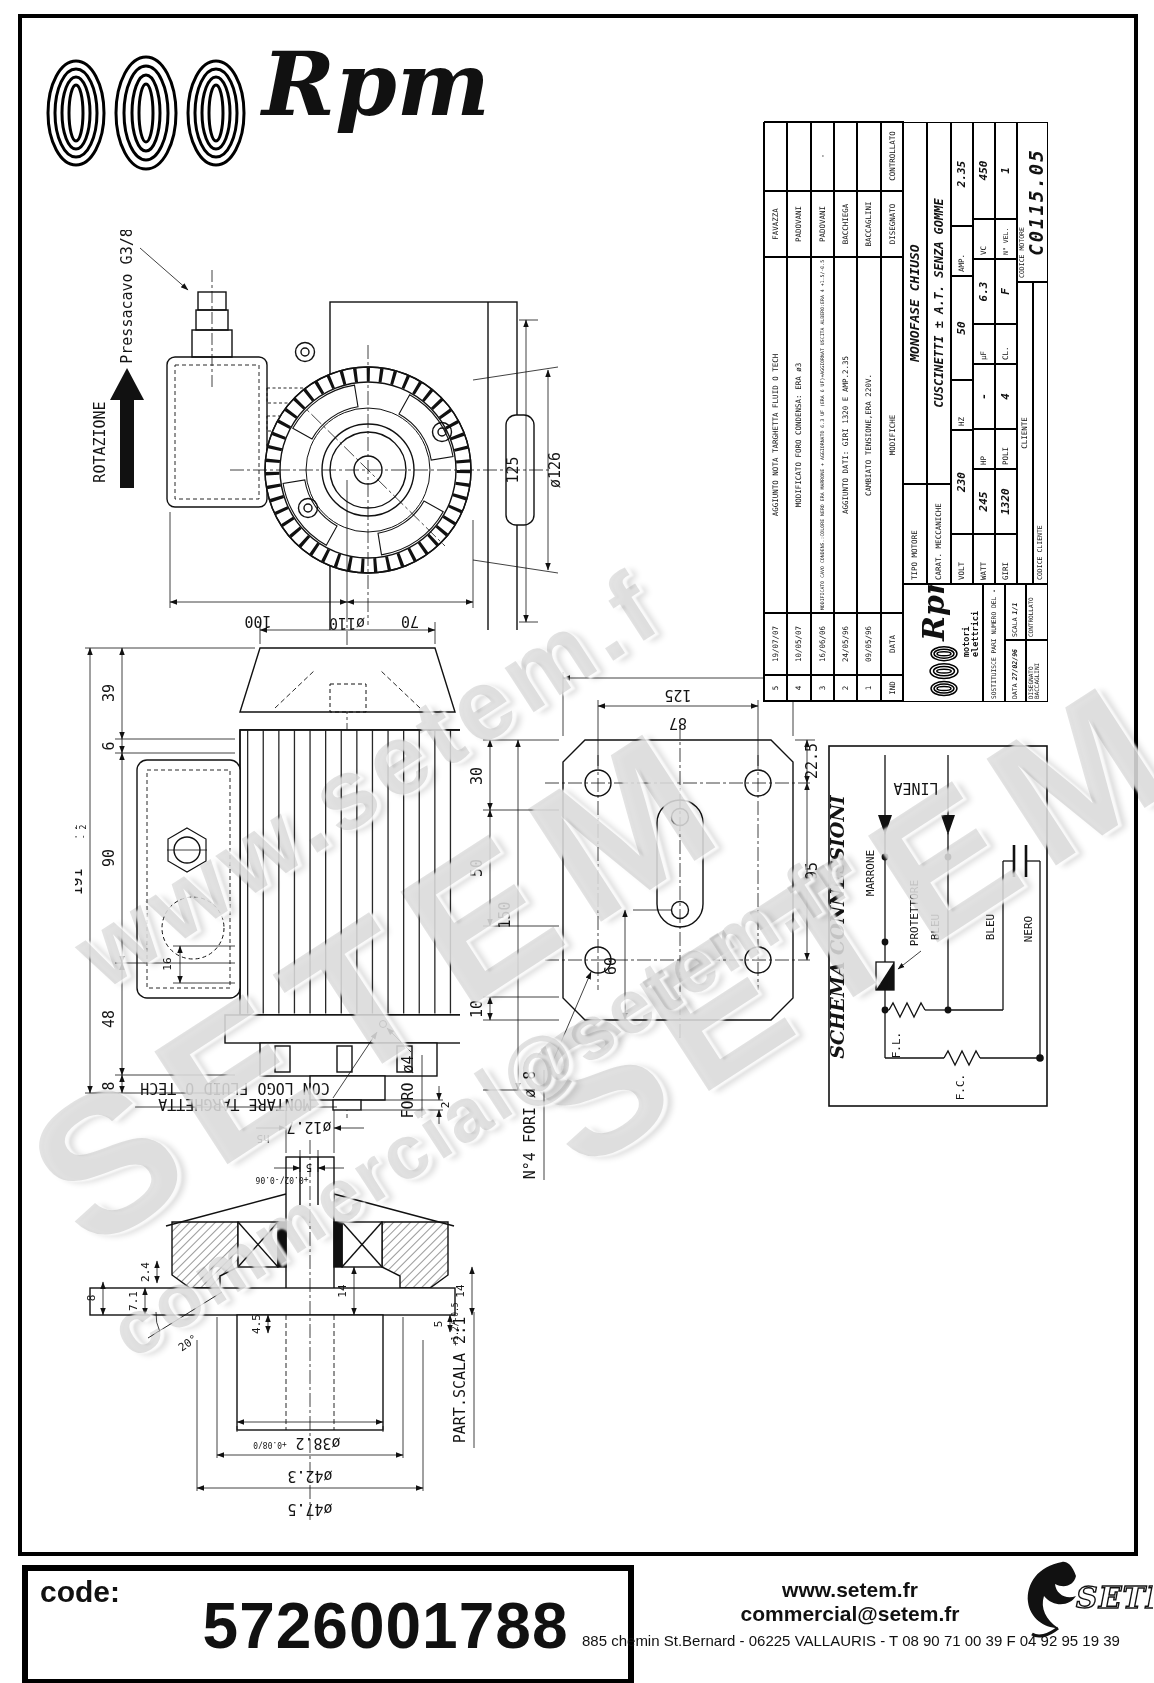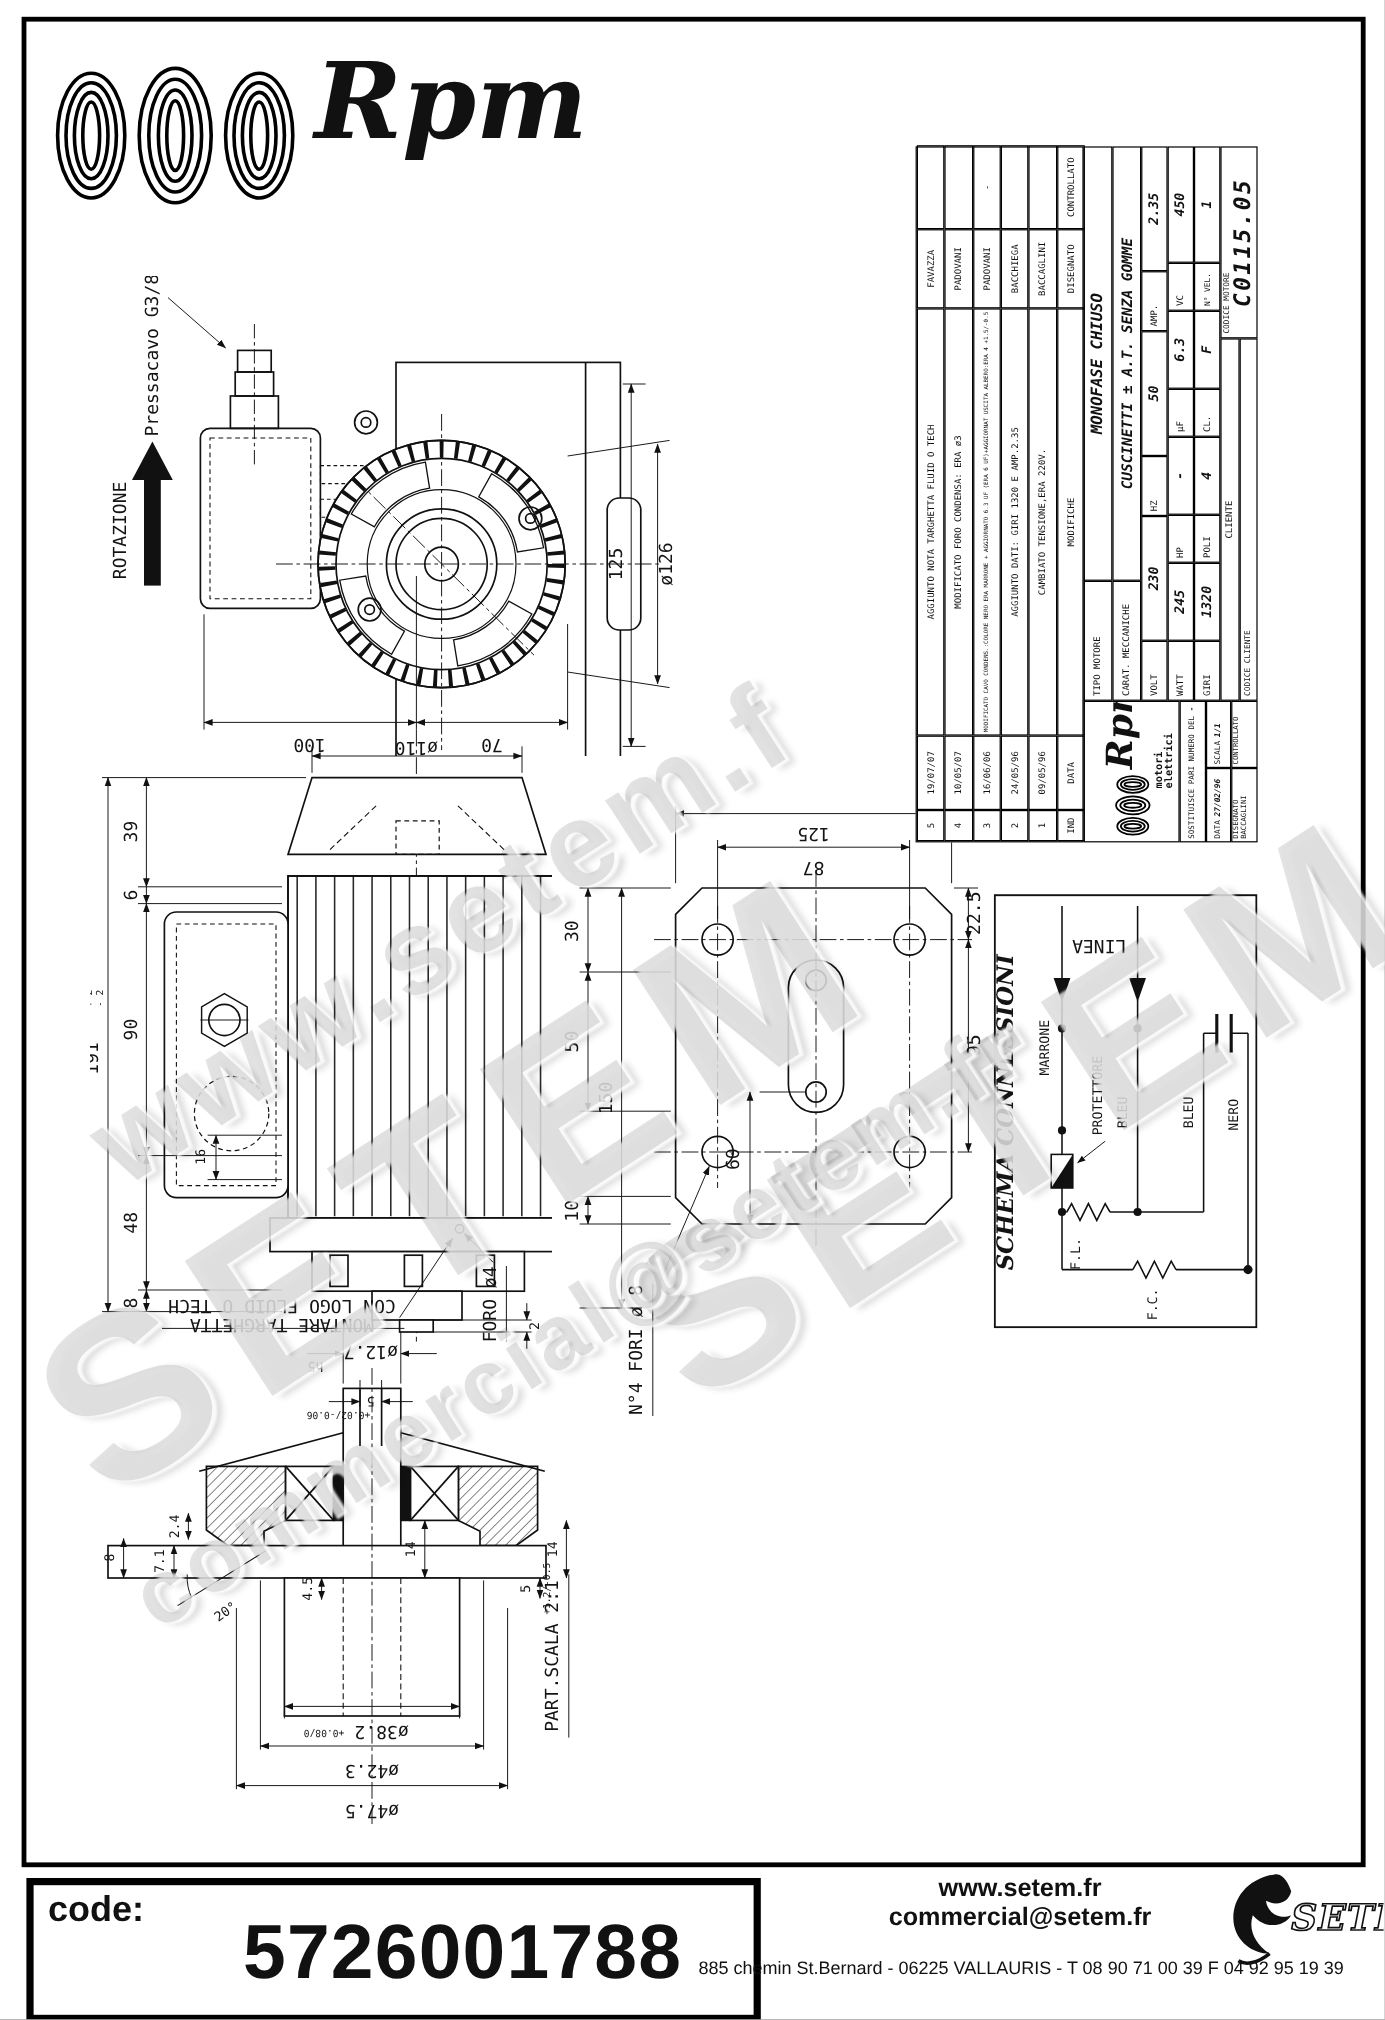--- a/index.html
+++ b/index.html
@@ -39,21 +39,21 @@
   .tbrev .d3{font-size:4.9px;}
   .schema-box{position:absolute;left:828px;top:745px;width:220px;height:362px;z-index:2;}
   
   .codebox{position:absolute;left:22px;top:1565px;width:600px;height:108px;border:6px solid #000;}
   .codelab{position:absolute;left:12px;top:4px;font-family:"Liberation Sans",sans-serif;
            font-weight:bold;font-size:30px;}
   .codeval{position:absolute;left:130px;top:18px;width:455px;text-align:center;
            font-family:"Liberation Sans",sans-serif;font-weight:bold;font-size:64px;letter-spacing:1px;}
   .finfo{position:absolute;left:640px;top:1562px;width:420px;text-align:center;
          font-family:"Liberation Sans",sans-serif;font-weight:bold;}
-  .fsite{font-size:21px;}
+  .fsite{font-size:21px;margin-top:16px;}
   .femail{font-size:21px;}
   .faddr{position:absolute;left:582px;top:1632px;width:480px;text-align:center;white-space:nowrap;
          font-family:"Liberation Sans",sans-serif;font-size:15px;}
   .setemlogo{position:absolute;left:1018px;top:1556px;}
 </style>
 </head>
 <body>
 
 <div id="page">
   <div class="frame"></div>

